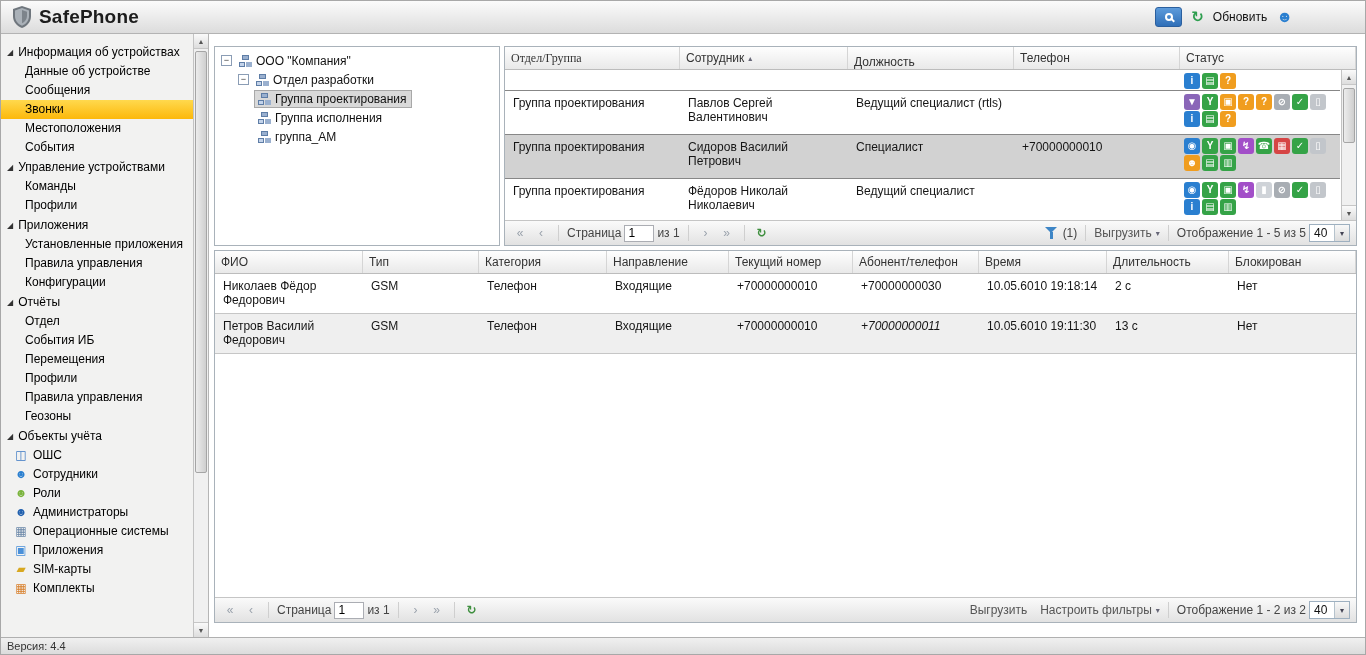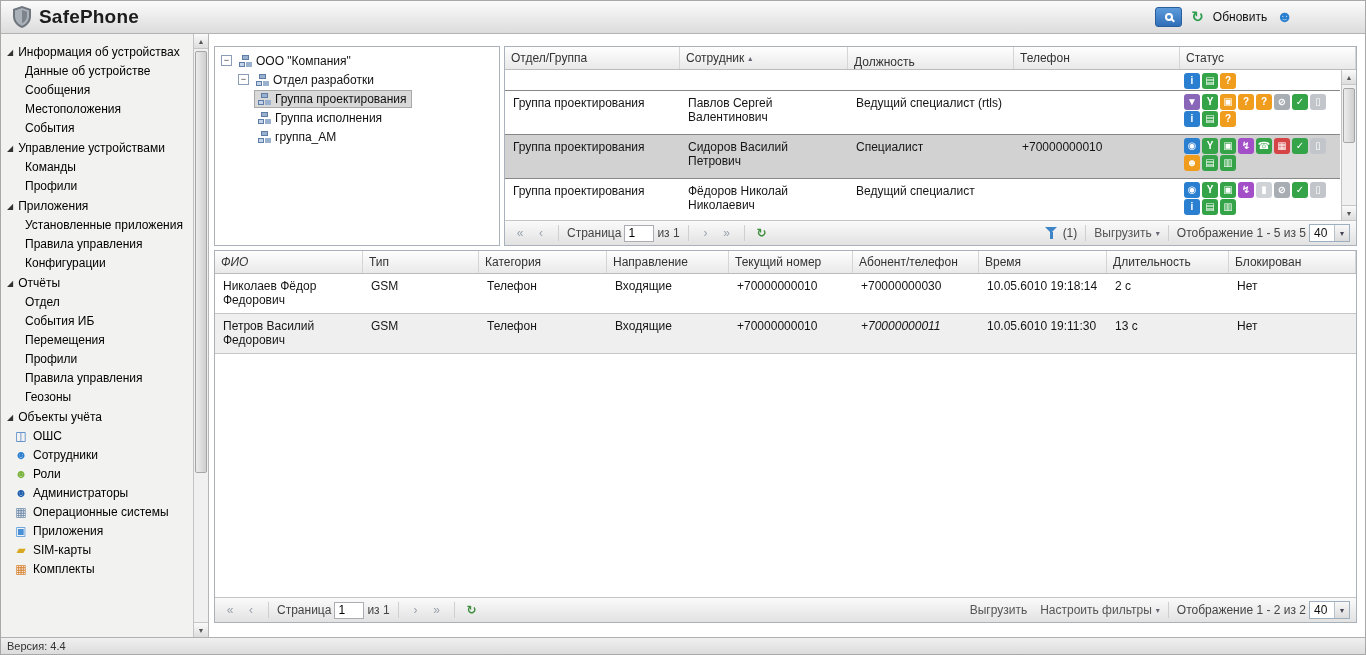--- a/index.html
+++ b/index.html
@@ -136,20 +136,21 @@
   <div class="main">
 
     <div class="sidebar">
       <div class="nav">
           <div class="nav-sec">
             <span class="sec-tri">◢</span>
             <span>Информация об устройствах</span>
           </div>
           <div class="nav-item"><span>Данные об устройстве</span></div>
           <div class="nav-item"><span>Сообщения</span></div>
+          <div class="nav-item sel"><span>Звонки</span></div>
           <div class="nav-item"><span>Местоположения</span></div>
           <div class="nav-item"><span>События</span></div>
           <div class="nav-sec">
             <span class="sec-tri">◢</span>
             <span>Управление устройствами</span>
           </div>
           <div class="nav-item"><span>Команды</span></div>
           <div class="nav-item"><span>Профили</span></div>
           <div class="nav-sec">
             <span class="sec-tri">◢</span>
@@ -246,21 +247,21 @@
           <div class="tree-row lvl2">
             <span class="tree-wrap">
               <span class="org-ico"></span>
               <span>группа_АМ</span>
             </span>
           </div>
         </div>
 
         <div class="panel grid-panel">
           <div class="grid-header">
-              <div class="hcell" style="width: 175px;">
+              <div class="hcell" style="width: 175px; font-family: Liberation Serif, serif;">
                 <span>Отдел/Группа</span>
               </div>
               <div class="hcell" style="width: 168px;">
                 <span>Сотрудник</span>
                 <span class="sort">▴</span>
               </div>
               <div class="hcell" style="width: 166px; align-items: flex-end;">
                 <span>Должность</span>
               </div>
               <div class="hcell" style="width: 166px;">
@@ -386,21 +387,21 @@
             <span class="pg-combo">
               <span class="combo-val">40</span>
               <span class="combo-arrow">▾</span>
             </span>
           </div>
         </div>
       </div>
 
       <div class="panel calls-panel grid-panel">
         <div class="grid-header">
-            <div class="hcell" style="width: 148px; font-style: italic;">
+            <div class="hcell" style="width: 148px;">
               <span>ФИО</span>
             </div>
             <div class="hcell" style="width: 116px; text-align: right;">
               <span>Тип</span>
             </div>
             <div class="hcell" style="width: 128px;">
               <span>Категория</span>
             </div>
             <div class="hcell" style="width: 122px;">
               <span>Направление</span>

